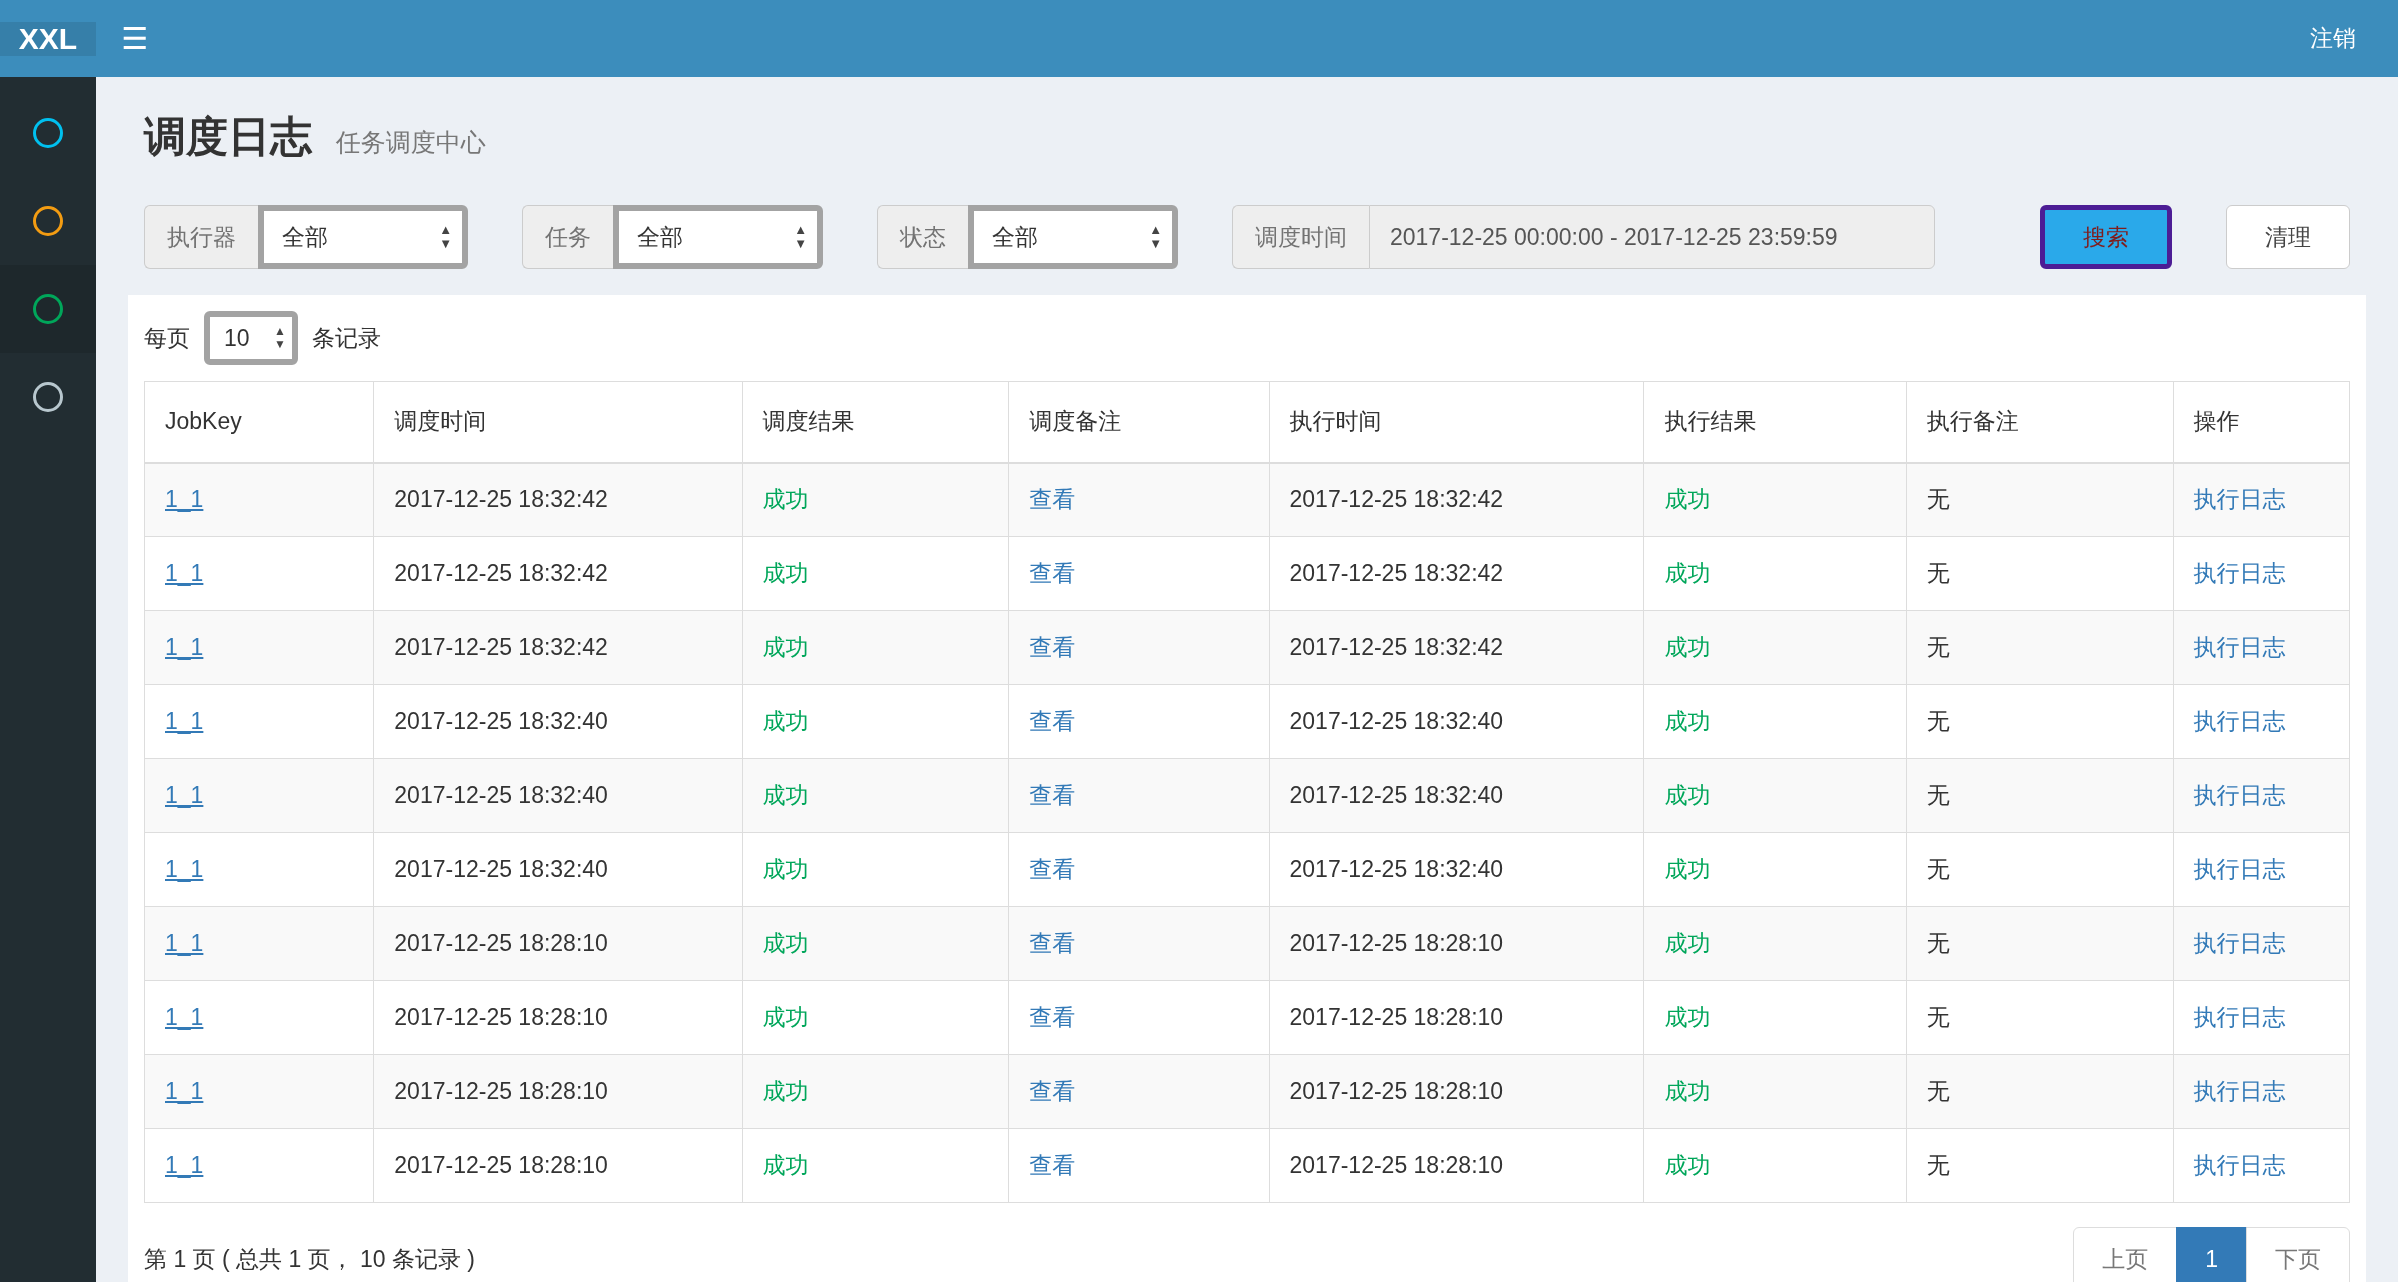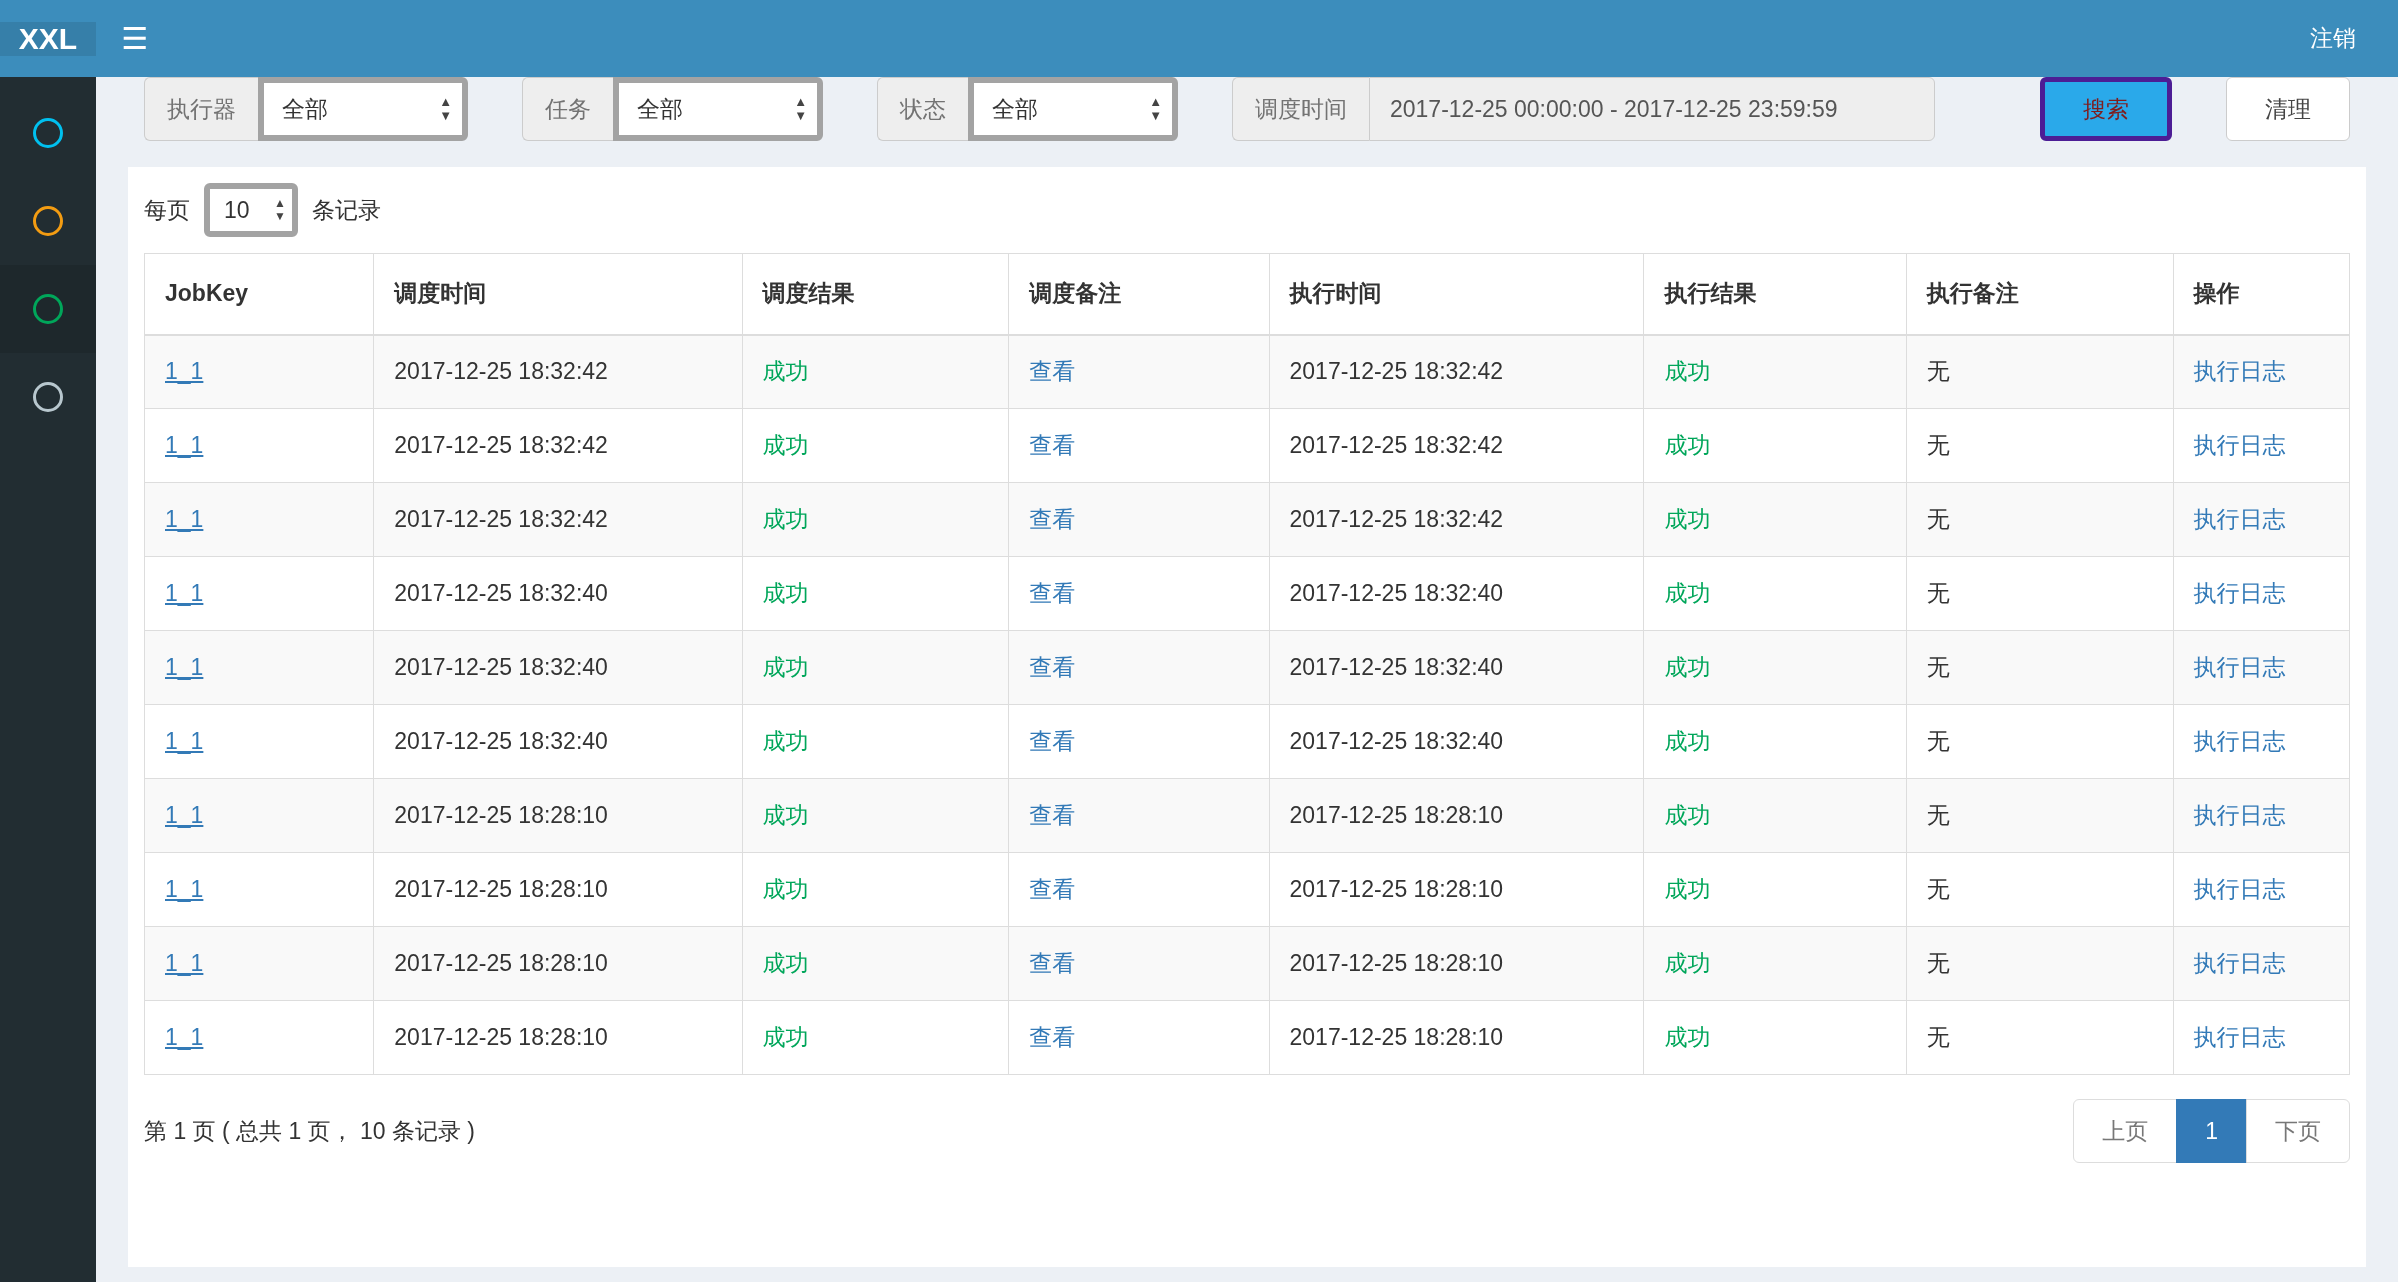--- a/index.html
+++ b/index.html
@@ -94,21 +94,21 @@
   .select-wrap.small::after { right: 12px; font-size: 12px; line-height: 13px; }
 
   table.log-table {
     width: 100%; border-collapse: collapse; table-layout: fixed;
     background: #fff; font-size: 23px;
   }
   .log-table th, .log-table td {
     border: 1px solid #ddd; padding: 0 20px; text-align: left;
     overflow: hidden; white-space: nowrap;
   }
-  .log-table th { height: 81px; font-weight: 700; border-bottom-width: 2px; background: #fff; }
+  .log-table th { height: 81px; font-weight: 400; border-bottom-width: 2px; background: #fff; }
   .log-table td { height: 74px; }
   .log-table tbody tr:nth-child(odd) td { background: #f9f9f9; }
   .log-table a.link { color: #337ab7; }
   .log-table a.jobkey { color: #337ab7; text-decoration: underline; }
   .log-table .success { color: #00a65a; }
 
   
   .table-footer { display: flex; justify-content: space-between; align-items: center; padding: 24px 0; }
   .pagination-info { color: #333; }
   .paginate { display: flex; }
@@ -146,20 +146,26 @@
     <span class="circle-icon" style="border-color: rgb(0, 166, 90);"></span>
   </div>
       <div class="side-item">
     <span class="circle-icon" style="border-color: rgb(184, 199, 206);"></span>
   </div>
     </div>
 </aside>
 
 <div class="content-wrapper">
 
+  <section class="content-header">
+    <h1>
+      <span>调度日志</span>
+      <small>任务调度中心</small>
+    </h1>
+  </section>
 
   <div class="filter-row">
     <div class="input-group">
       <span class="ig-addon">执行器</span>
       <span class="select-wrap">
         <select>
           <option>全部</option>
         </select>
       </span>
     </div>

